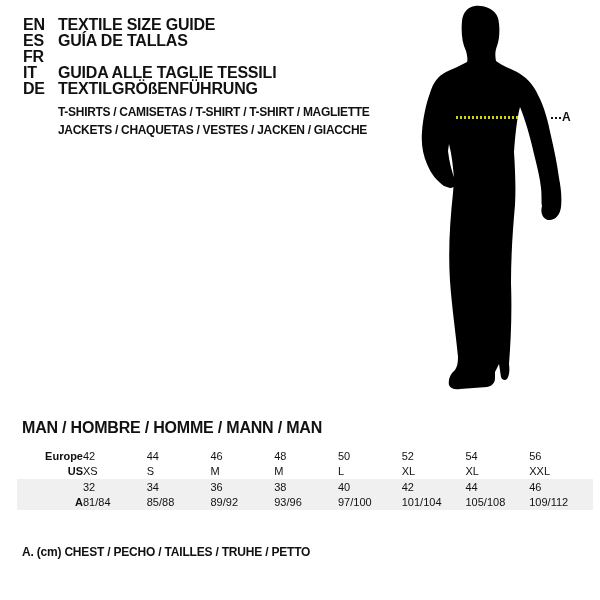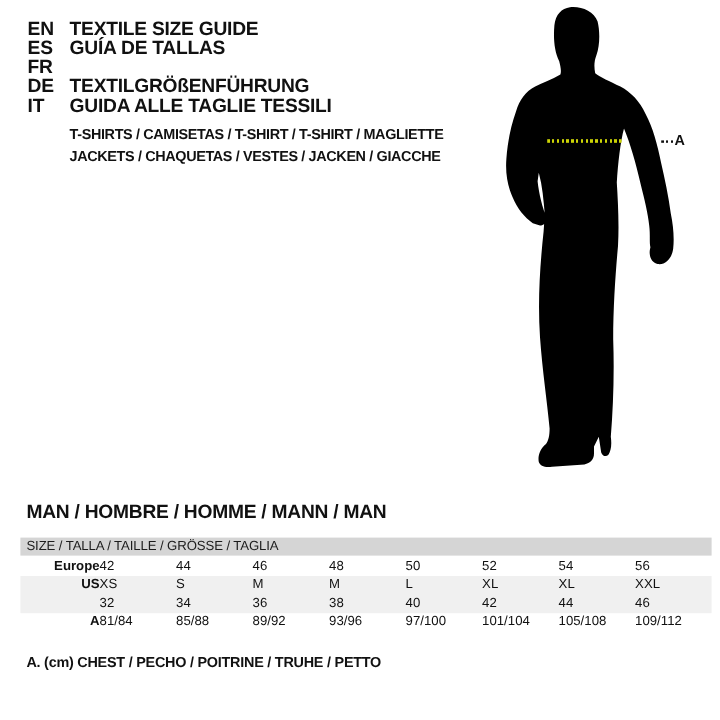--- a/index.html
+++ b/index.html
@@ -52,26 +52,26 @@
       <span class="lang-label">TEXTILE SIZE GUIDE</span>
     </div>
     <div class="lang-row">
       <span class="lang-code">ES</span>
       <span class="lang-label">GUÍA DE TALLAS</span>
     </div>
     <div class="lang-row">
       <span class="lang-code">FR</span>
     </div>
     <div class="lang-row">
+      <span class="lang-code">IT</span>
+      <span class="lang-label">GUIDA ALLE TAGLIE TESSILI</span>
+    </div>
+    <div class="lang-row">
       <span class="lang-code">DE</span>
       <span class="lang-label">TEXTILGRÖßENFÜHRUNG</span>
-    </div>
-    <div class="lang-row">
-      <span class="lang-code">IT</span>
-      <span class="lang-label">GUIDA ALLE TAGLIE TESSILI</span>
     </div>
   </div>
 
 <div class="cat-block">
     <div class="cat-line">T-SHIRTS / CAMISETAS / T-SHIRT / T-SHIRT / MAGLIETTE</div>
     <div class="cat-line">JACKETS / CHAQUETAS / VESTES / JACKEN / GIACCHE</div>
   </div>
 
 <div class="figure-wrap">
   <svg viewBox="0 0 170 395" preserveAspectRatio="none">
@@ -123,21 +123,20 @@
   </svg>
 </div>
 
 <div class="chest-dash"></div>
 <div class="ext-dash"></div>
 <div class="measure-label">A</div>
 
 <div class="section-title">MAN / HOMBRE / HOMME / MANN / MAN</div>
 
 <div class="size-table">
-  <div class="thead">SIZE / TALLA / TAILLE / GRÖSSE / TAGLIA</div>
 <div class="trow">
       <div class="tlabel">Europe</div>
       <div class="tcell">42</div>
       <div class="tcell">44</div>
       <div class="tcell">46</div>
       <div class="tcell">48</div>
       <div class="tcell">50</div>
       <div class="tcell">52</div>
       <div class="tcell">54</div>
       <div class="tcell">56</div>
@@ -170,13 +169,13 @@
       <div class="tcell">85/88</div>
       <div class="tcell">89/92</div>
       <div class="tcell">93/96</div>
       <div class="tcell">97/100</div>
       <div class="tcell">101/104</div>
       <div class="tcell">105/108</div>
       <div class="tcell">109/112</div>
     </div>
   </div>
 
-<div class="footnote">A. (cm) CHEST / PECHO / POITRINE / TRUHE / PETTO</div>
+<div class="footnote">A. (cm) CHEST / PECHO / TAILLES / TRUHE / PETTO</div>
 
 </body></html>

